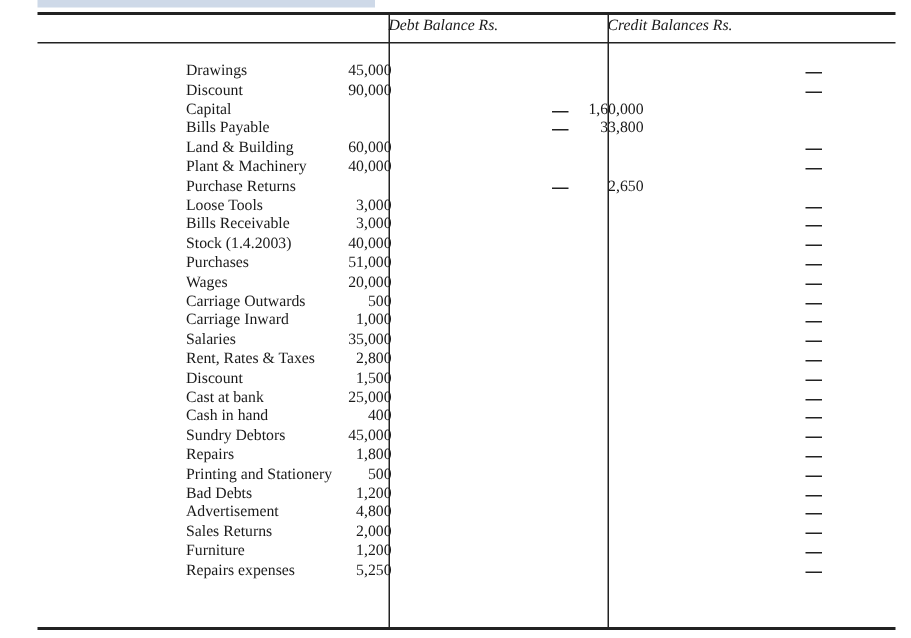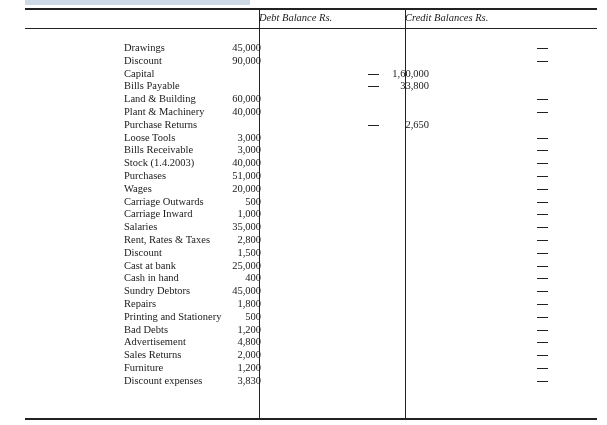--- a/index.html
+++ b/index.html
@@ -165,18 +165,18 @@
         <span class="name">Sales Returns</span>
         <span class="debit">2,000</span>
         <span class="dash-c"></span>
       </div>
       <div class="row">
         <span class="name">Furniture</span>
         <span class="debit">1,200</span>
         <span class="dash-c"></span>
       </div>
       <div class="row">
-        <span class="name">Discount expenses</span>
-        <span class="debit">3,830</span>
+        <span class="name">Repairs expenses</span>
+        <span class="debit">5,250</span>
         <span class="dash-c"></span>
       </div>
     </div>
 </div>
 
 </body></html>

